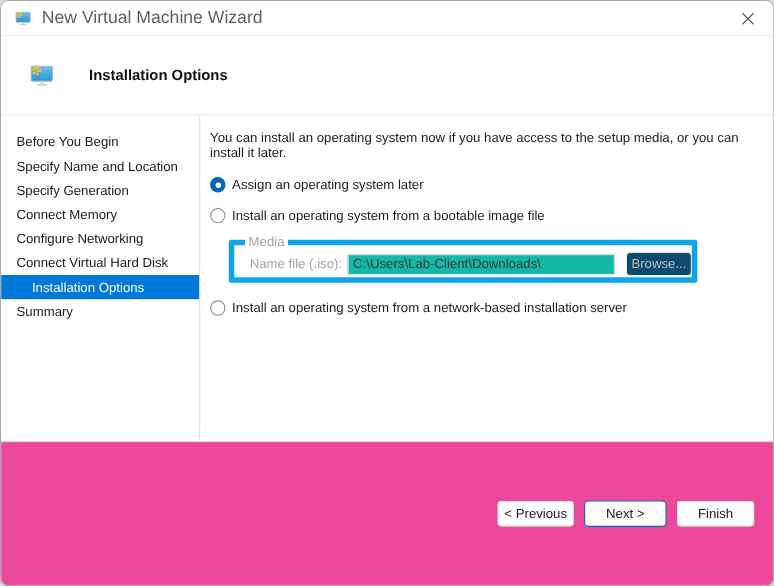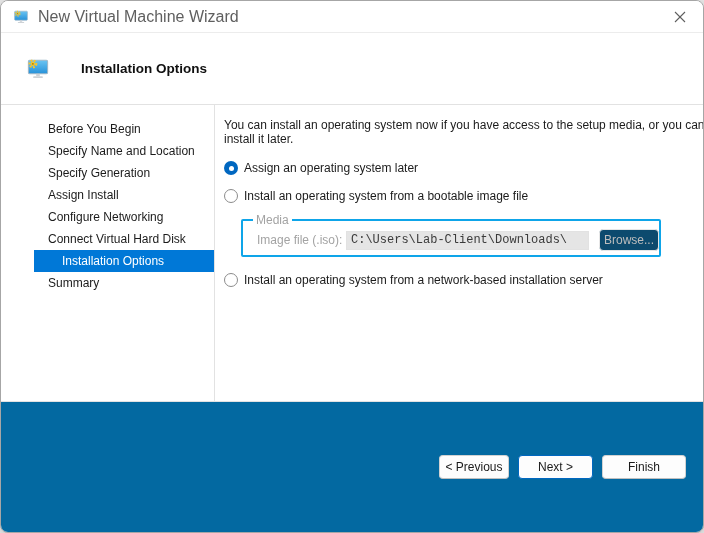--- a/index.html
+++ b/index.html
@@ -18,53 +18,53 @@
   .titlebar-title{ margin-left:9px; color:#5f5f5f; font-size:16px; }
   .close-btn{ margin-left:auto; width:46px; height:31px; border:none; background:transparent;
     display:flex; align-items:center; justify-content:center; cursor:pointer; border-top-right-radius:8px; }
   .close-btn svg{ width:12px; height:12px; stroke:#5f5f5f; stroke-width:1.1; }
   
   .header{ height:72px; flex:0 0 72px; display:flex; align-items:center; background:#fff;
     border-bottom:1px solid #e2e2e2; }
   .header-icon{ width:24px; height:24px; margin-left:25px; display:inline-flex; }
   .page-title{ margin-left:31px; font-size:13.5px; font-weight:bold; color:#101010; }
   
-  .body{ flex:1 1 auto; display:flex; min-height:0; background:#fff;padding-left:33px; }
+  .body{ flex:1 1 auto; display:flex; min-height:0; background:#fff; }
   .sidebar{ width:181px; flex:0 0 181px; border-right:1px solid #e2e2e2; padding-top:13px; }
   .nav-item{ height:22px; line-height:22px; padding-left:14px; color:#1b1b1b; cursor:pointer; white-space:nowrap; }
   .nav-item.selected{ background:var(--accent,#0078d7); color:#ffffff; padding-left:28px; }
   .content{ flex:1 1 auto; padding:13px 14px 0 9px; }
   .intro{ width:512px; line-height:14px; color:#1b1b1b; }
   
   .radio-row{ display:flex; align-items:center; cursor:pointer; }
   .radio-row.r1{ margin-top:15px; }
   .radio-row.r2{ margin-top:14px; }
   .radio-row.r3{ margin-top:16px;text-align:center; }
   .radio{ width:14px; height:14px; border-radius:50%; border:1px solid #8c8c8c; background:#fff;
     flex:0 0 14px; position:relative; }
   .radio-row.checked .radio{ border:none; background:var(--control,#0067c0); }
   .radio-row.checked .radio::after{ content:""; position:absolute; left:4.5px; top:4.5px;
     width:5px; height:5px; border-radius:50%; background:#fff; }
   .radio-label{ margin-left:6px; }
   
-  .media-group{ margin:10px 0 0 17px; width:402px; height:44px; border:2px solid #0ea5e9;
+  .media-group{ margin:10px 0 0 17px; width:402px; height:44px; border:5px solid #0ea5e9;
     border-radius:2px; padding:0 0 0 14px; }
   .media-group legend{ color:#a3a3a3; padding:0 3px; margin-left:-4px; font-size:12px; }
   .media-row{ display:flex; align-items:center; margin-top:2px; }
   .field-label{ color:#a3a3a3; width:89px; flex:0 0 89px; }
-  .field-input{ width:243px; height:19px; background:#e5e5e5; border:1px solid #e2e2e2;
-    color:#3a3a3a; font-family:Liberation Mono, monospace; font-size:12px; padding:0 4px; }
+  .field-input{ width:243px; height:19px; background:#14b8a6; border:1px solid #e2e2e2;
+    color:#3a3a3a; font-family:Liberation Sans, sans-serif; font-size:12px; padding:0 4px; }
   .browse-btn{ margin-left:10px; width:60px; height:22px; background:#0c4a6e; border:1px solid #e7e7e7;
     border-radius:4px; color:#bdbdbd; font-family:inherit; font-size:12px; }
   
-  .footer{ flex:1 0 auto; border-top:1px solid #e2e2e2; background:#0369a1;
+  .footer{ flex:1 0 auto; border-top:1px solid #e2e2e2; background:#ec4899;
     display:flex; align-items:center; justify-content:flex-end; gap:9px; padding-right:17px; }
   .footer-btn{ height:24px; background:#fdfdfd; border:1px solid #d2d2d2; border-bottom-color:#bfbfbf;
     border-radius:4px; font-family:inherit; font-size:12px; color:#1b1b1b; cursor:pointer; }
-  .footer-btn.b0{ width:70px; } .footer-btn.b1{ width:75px; } .footer-btn.b2{ width:84px; } .footer-btn.b3{ width:72px; }
+  .footer-btn.b0{ width:70px; } .footer-btn.b1{ width:75px; } .footer-btn.b2{ width:71px; } .footer-btn.b3{ width:72px; }
   .footer-btn.default{ border:1.5px solid var(--control,#0067c0); }
 </style>
 </head>
 <body>
 
 <div class="window">
 
   <div class="titlebar">
     <span class="app-icon">
       <svg viewBox="0 0 16 16" width="16" height="16">
@@ -109,21 +109,21 @@
       </svg>
     </span>
     <h1 class="page-title">Installation Options</h1>
   </div>
 
   <div class="body">
     <nav class="sidebar">
       <div class="nav-item">Before You Begin</div>
       <div class="nav-item">Specify Name and Location</div>
       <div class="nav-item">Specify Generation</div>
-      <div class="nav-item">Assign Install</div>
+      <div class="nav-item">Connect Memory</div>
       <div class="nav-item">Configure Networking</div>
       <div class="nav-item">Connect Virtual Hard Disk</div>
       <div class="nav-item selected">Installation Options</div>
       <div class="nav-item">Summary</div>
     </nav>
 
     <div class="content">
       <p class="intro">You can install an operating system now if you have access to the setup media, or you can install it later.</p>
 
       <div class="radio-row r1 checked">
@@ -132,21 +132,21 @@
       </div>
 
       <div class="radio-row r2">
         <span class="radio"></span>
         <span class="radio-label">Install an operating system from a bootable image file</span>
       </div>
 
       <fieldset class="media-group">
         <legend>Media</legend>
         <div class="media-row">
-          <span class="field-label">Image file (.iso):</span>
+          <span class="field-label">Name file (.iso):</span>
           <input class="field-input" type="text" disabled="" value="C:\Users\Lab-Client\Downloads\" style="">
           <button class="browse-btn" disabled="">Browse...</button>
         </div>
       </fieldset>
 
       <div class="radio-row r3">
         <span class="radio"></span>
         <span class="radio-label">Install an operating system from a network-based installation server</span>
       </div>
     </div>

